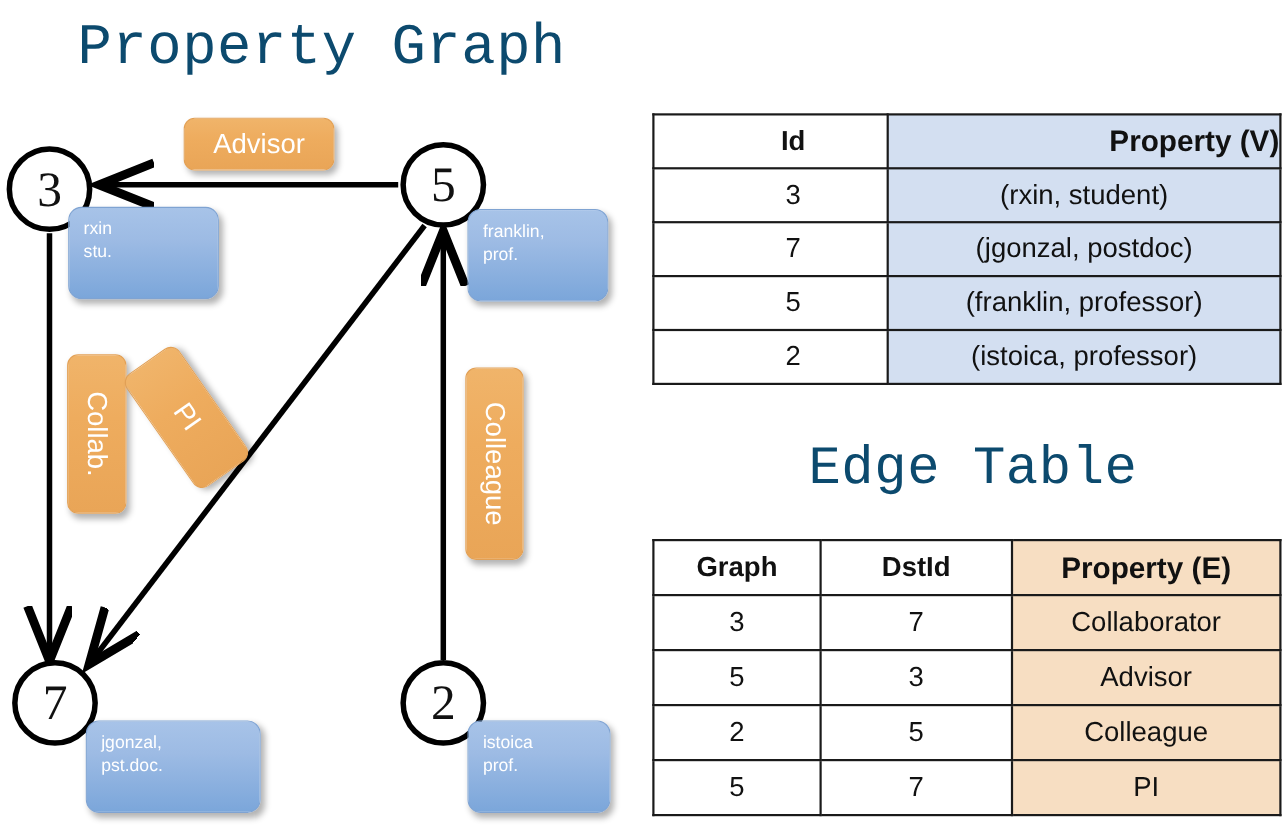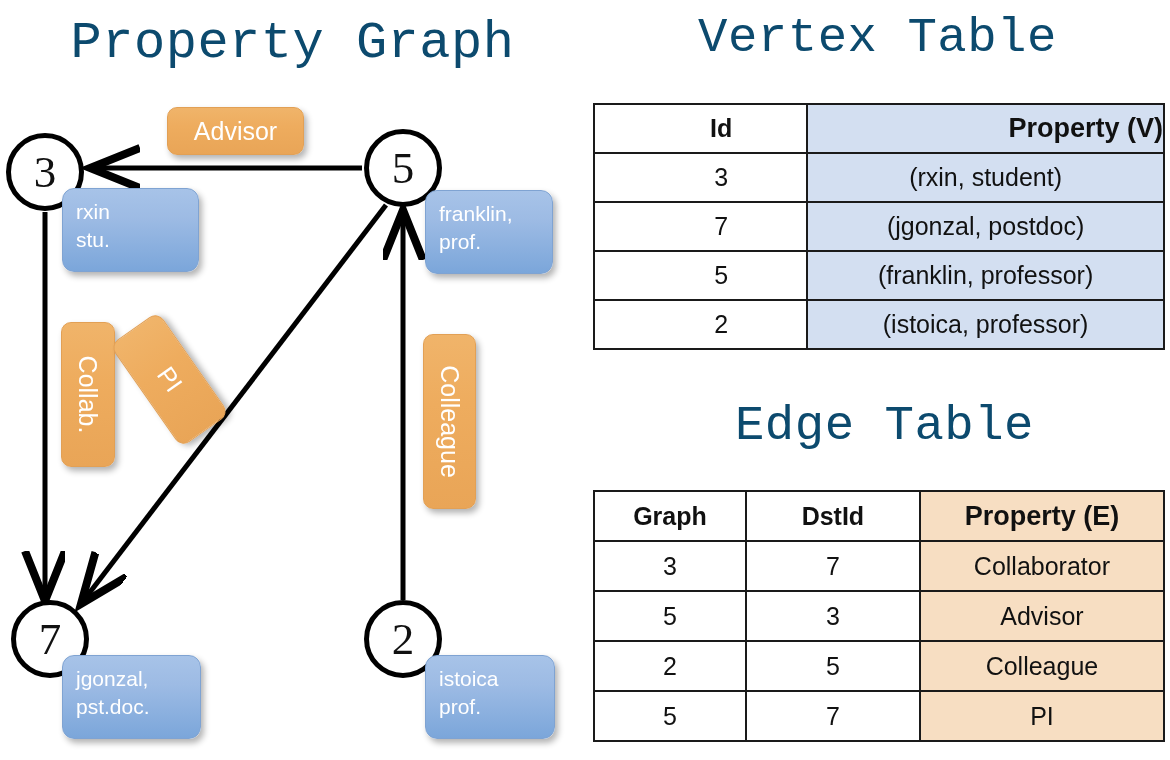--- a/index.html
+++ b/index.html
@@ -45,21 +45,21 @@
     z-index:6;
   }
 
   .vbox{
     position:absolute;
     border-radius:12px;
     background:linear-gradient(to bottom,#a7c3e8 0%,#9dbbe4 35%,#7ba6da 100%);
     border:1px solid #7fa3d2;
     box-shadow:3px 4px 6px rgba(0,0,0,0.30);
     color:#ffffff;
-    font-size:21px;
+    font-size:16px;
     line-height:1.32;
     padding:9px 13px;
     box-sizing:border-box;
     z-index:7;
     font-weight:400;
   }
 
   .ebox{
     position:absolute;
     border-radius:10px;
@@ -145,21 +145,21 @@
     <div class="vbox" style="left:62px;top:188px;width:137px;height:84px;">
       <div>rxin</div>
       <div>stu.</div>
     </div>
 
     <div class="vbox" style="left:425px;top:190px;width:128px;height:84px;">
       <div>franklin,</div>
       <div>prof.</div>
     </div>
 
-    <div class="vbox" style="left:62px;top:655px;width:139px;height:84px;">
+    <div class="vbox" style="left:78px;top:655px;width:159px;height:84px;">
       <div>jgonzal,</div>
       <div>pst.doc.</div>
     </div>
 
     <div class="vbox" style="left:425px;top:655px;width:130px;height:84px;">
       <div>istoica</div>
       <div>prof.</div>
     </div>
 
     <div class="ebox" style="left:167px;top:107px;width:137px;height:48px;">
@@ -172,21 +172,20 @@
 
     <div class="ebox diag" style="left:140px;top:317px;width:59px;height:125px;transform:rotate(-35deg);">
       <span>PI</span>
     </div>
 
     <div class="ebox vertical" style="left:423px;top:334px;width:53px;height:175px;">
       <span>Colleague</span>
     </div>
   </div>
 
-  <div class="big-title" id="vertex-title">Vertex Table</div>
 
   <table class="tbl" id="vertex-table">
     <thead>
       <tr>
         <th class="c-id">Id</th>
         <th class="c-prop">Property (V)</th>
       </tr>
     </thead>
     <tbody>
       <tr>

